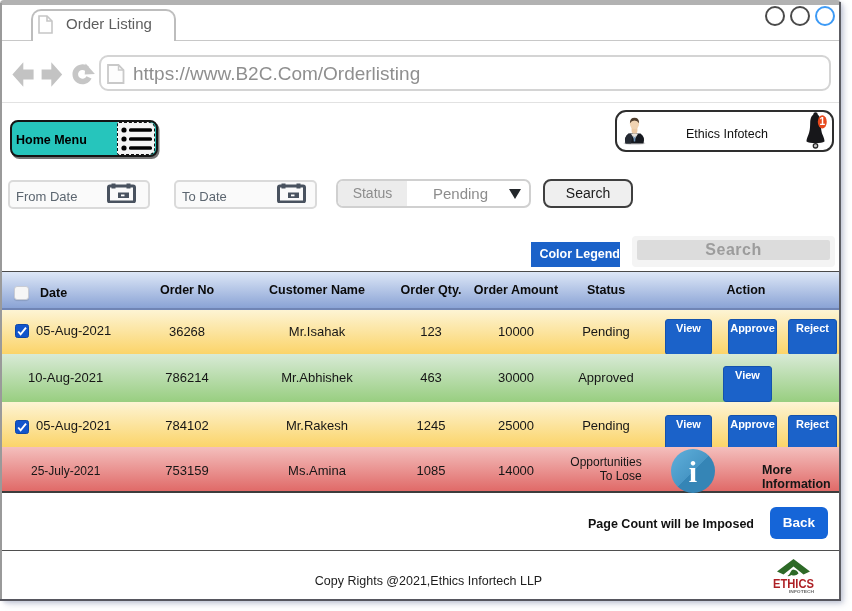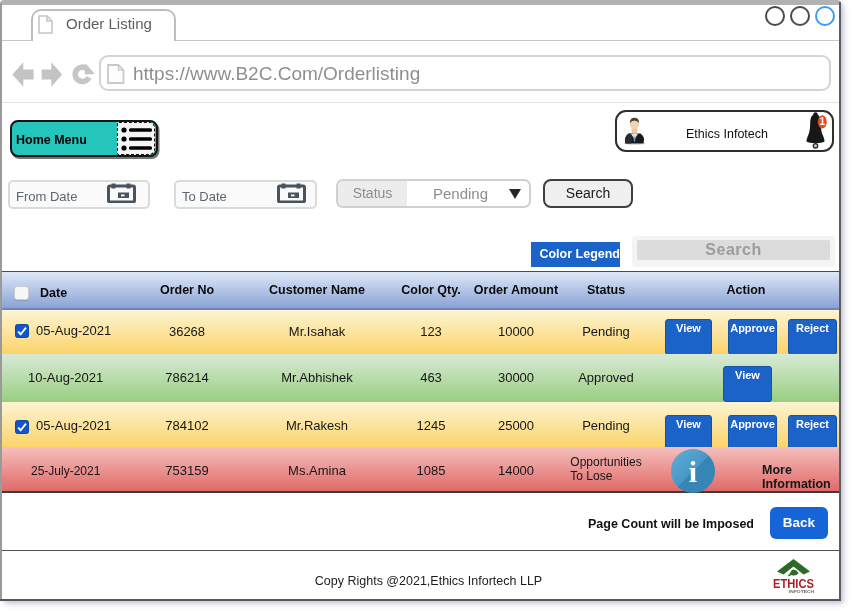--- a/index.html
+++ b/index.html
@@ -158,21 +158,21 @@
 <div class="legend">Color Legend</div>
 <div class="dissearch">
     <div class="dissearchin">Search</div>
   </div>
 
 <div class="thead">
   <div class="hcheck"></div>
   <div class="hc" style="left:38px; top:14px;">Date</div>
   <div class="hc ctr" style="left:185px;">Order No</div>
   <div class="hc ctr" style="left:315px;">Customer Name</div>
-  <div class="hc ctr" style="left:429px;">Color Qty.</div>
+  <div class="hc ctr" style="left:429px;">Order Qty.</div>
   <div class="hc ctr" style="left:514px;">Order Amount</div>
   <div class="hc" style="left:585px;">Status</div>
   <div class="hc ctr" style="left:744px;">Action</div>
 </div>
 
 <div class="row1">
   <div class="bluechk" style="top:14px;">
       <svg width="12" height="12" viewBox="0 0 12 12" style="position:absolute;left:0;top:0">
         <polyline points="2.2,6.5 4.6,9.3 10,2.6" fill="none" stroke="#fff" stroke-width="1.9"></polyline>
       </svg>
@@ -214,21 +214,21 @@
   <div class="btn" style="left:726px; top:13px; width:49px;">Approve</div>
   <div class="btn" style="left:786px; top:13px; width:49px;">Reject</div>
 </div>
 
 <div class="row4">
   <div class="cell" style="left:29px; top:17px; font-size:12px;">25-July-2021</div>
   <div class="cell ctr" style="left:185px; top:16px;">753159</div>
   <div class="cell ctr" style="left:315px; top:16px;">Ms.Amina</div>
   <div class="cell ctr" style="left:429px; top:16px;">1085</div>
   <div class="cell ctr" style="left:514px; top:16px;">14000</div>
-  <div class="cell ctr" style="left:604px; top:8px; text-align:left; font-size:12px;">Opportunities<br>To Lose</div>
+  <div class="cell ctr" style="left:604px; top:8px; text-align:right; font-size:12px;">Opportunities<br>To Lose</div>
   <svg class="abs" style="left:668px; top:1px;" width="46" height="46" viewBox="0 0 46 46">
     <defs>
         <linearGradient id="ig" x1="0" y1="0" x2="1" y2="1">
       <stop offset="0" stop-color="#5fb0dc"></stop>
           <stop offset="0.5" stop-color="#4897c6"></stop>
           <stop offset="0.51" stop-color="#3585b6"></stop>
           <stop offset="1" stop-color="#3585b6"></stop>
     </linearGradient>
       </defs>
     <circle cx="23" cy="23" r="22" fill="url(#ig)"></circle>

